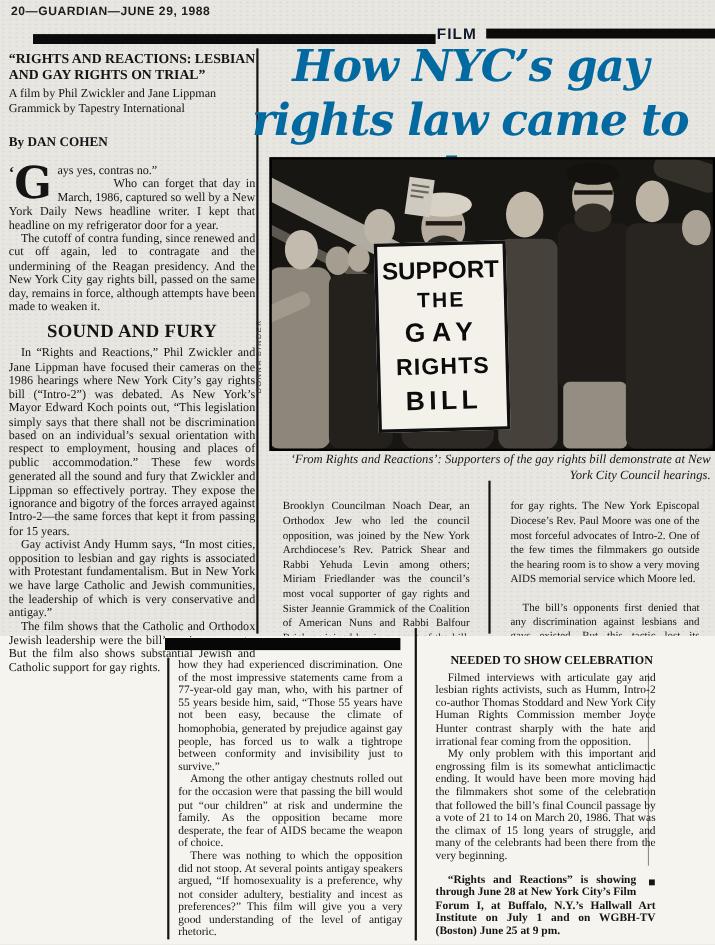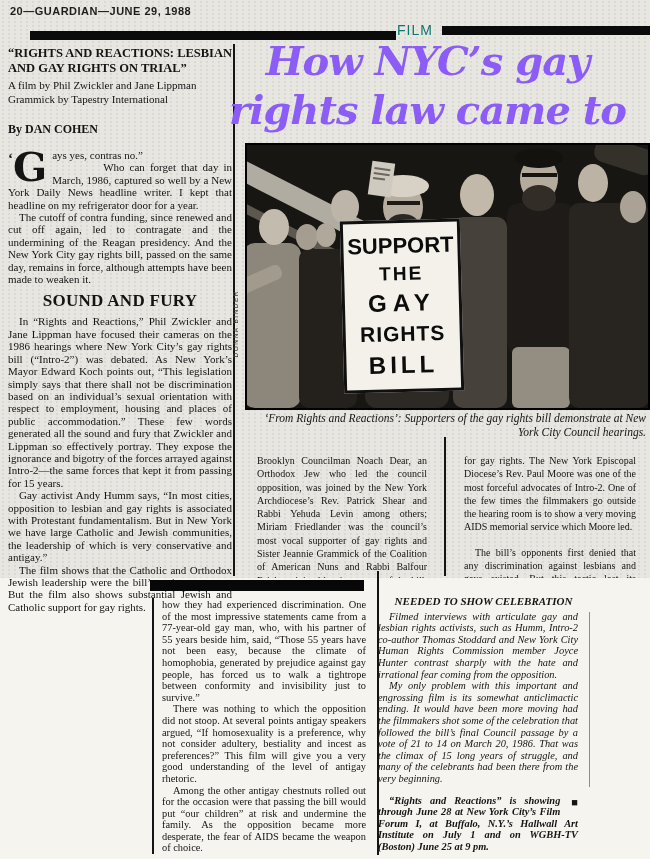--- a/index.html
+++ b/index.html
@@ -8,21 +8,21 @@
   .upper-bg{position:absolute;left:0;top:0;width:650px;height:578px;background:#e7e6e0;
         background-image:radial-gradient(rgba(0,0,0,.055) 1px,transparent 1.3px);
         background-size:6px 4px;}
   
   .masthead{position:absolute;left:10px;top:5px;font-family:"Liberation Sans",sans-serif;
         font-weight:bold;font-size:11px;letter-spacing:.5px;color:#1d1d1d;}
   .bar{position:absolute;background:#0b0b0b;height:9px;}
   .bar-left{left:30px;top:31px;width:366px;}
   .bar-right{left:442px;top:26px;width:208px;}
   .film-label{position:absolute;left:397px;top:22px;font-family:"Liberation Sans",sans-serif;
-        font-weight:normal;font-size:14px;letter-spacing:1px;color:#0f766e;}
+        font-weight:bold;font-size:14px;letter-spacing:1px;color:#0f172a;}
   
   .vrule{position:absolute;background:#141414;}
   .vr-main{left:233px;top:44px;width:2px;height:532px;}
   .vr-cols{left:444px;top:437px;width:2px;height:139px;}
   .vr-b-left{left:152px;top:598px;width:2px;height:256px;}
   .vr-b-mid{left:377px;top:571px;width:2px;height:284px;}
   .vr-b-right{left:589px;top:612px;width:1px;height:175px;background:#8d8d8d;}
   
   .col1{position:absolute;left:8px;top:46px;width:224px;}
   .film-title{font-weight:bold;font-size:12.5px;line-height:15px;margin:0 0 3px 0;}
@@ -31,21 +31,21 @@
   .body p.para{margin:0;text-align:justify;text-indent:11px;font-size:11px;line-height:12.4px;}
   .body p.first{text-indent:0;}
   .dropwrap{float:left;margin:2px 5px 0 0;}
   .dq{font-size:15px;font-weight:bold;vertical-align:top;line-height:14px;}
   .dc{font-size:40px;line-height:31px;font-weight:bold;font-family:"DejaVu Serif",serif;}
   .hang{padding-left:11px;margin-left:40px;}
   .subhead{text-align:center;font-weight:bold;font-size:17px;margin:6px 0 4px 0;letter-spacing:.3px;}
   
   .headline{position:absolute;left:205px;top:36px;width:445px;text-align:center;
         font-family:"DejaVu Serif",serif;font-style:italic;font-weight:bold;
-        font-size:40px;line-height:49px;letter-spacing:-1px;color:#8b5cf6;}
+        font-size:40px;line-height:49px;letter-spacing:-1px;color:#0369a1;}
   
   .photo{position:absolute;left:245px;top:143px;width:401px;height:263px;
         border:2px solid #000;background:#181613;overflow:hidden;}
   .sign{position:absolute;left:95px;top:75px;width:120px;height:172px;background:#f3f1ea;
         border:3px solid #101010;transform:rotate(-1.5deg);box-sizing:border-box;
         display:flex;flex-direction:column;justify-content:center;align-items:center;
         font-family:"Liberation Sans",sans-serif;font-weight:bold;color:#0c0c0c;}
   .sg1{font-size:22px;line-height:30px;letter-spacing:0;}
   .sg2{font-size:19px;line-height:26px;letter-spacing:2px;}
   .sg3{font-size:24px;line-height:32px;letter-spacing:6px;}
@@ -57,21 +57,21 @@
   .caption{position:absolute;left:250px;top:412px;width:396px;font-style:italic;
         font-weight:normal;font-size:11.5px;line-height:13.5px;text-align:right;}
   
   .col2{position:absolute;left:245px;top:442px;width:194px;height:136px;overflow:hidden;}
   .col3{position:absolute;left:452px;top:442px;width:196px;height:136px;overflow:hidden;}
   .col2 p,.col3 p{margin:12px;text-align:justify;font-size:10px;line-height:13.3px;text-indent:11px;}
   .col2 p.nofirst,.col3 p.nofirst{text-indent:0;}
   
   .redact{position:absolute;left:150px;top:580px;width:214px;height:11px;background:#070707;}
   .col4{position:absolute;left:162px;top:599px;width:204px;}
-  .col5{position:absolute;left:378px;top:596px;width:200px;font-style:italic;}
+  .col5{position:absolute;left:396px;top:596px;width:200px;}
   .col4 p,.col5 p{margin:0;text-align:justify;font-size:10.4px;line-height:11.6px;text-indent:11px;}
   .col4 p.nofirst,.col5 p.nofirst{text-indent:0;}
   .col5 .subhead2{text-align:center;font-weight:bold;font-size:11px;margin:0 0 3px 0;}
   .col5 p.showing{font-weight:bold;margin-top:10px;}
   .endmark{float:right;font-size:11px;line-height:11px;margin-top:2px;}
 </style>
 </head>
 <body>
 
 <div class="page">
@@ -168,22 +168,22 @@
     <p>The bill’s opponents first denied that any discrimination against lesbians and gays existed. But this tactic lost its effectiveness after a number of people rose to testify about</p>
   </div>
 
   <div class="redact"></div>
   <div class="vrule vr-b-left"></div>
   <div class="vrule vr-b-mid"></div>
   <div class="vrule vr-b-right"></div>
 
   <div class="col4">
     <p class="nofirst">how they had experienced discrimination. One of the most impressive statements came from a 77-year-old gay man, who, with his partner of 55 years beside him, said, “Those 55 years have not been easy, because the climate of homophobia, generated by prejudice against gay people, has forced us to walk a tightrope between conformity and invisibility just to survive.”</p>
+    <p>Among the other antigay chestnuts rolled out for the occasion were that passing the bill would put “our children” at risk and undermine the family. As the opposition became more desperate, the fear of AIDS became the weapon of choice.</p>
     <p>There was nothing to which the opposition did not stoop. At several points antigay speakers argued, “If homosexuality is a preference, why not consider adultery, bestiality and incest as preferences?” This film will give you a very good understanding of the level of antigay rhetoric.</p>
-    <p>Among the other antigay chestnuts rolled out for the occasion were that passing the bill would put “our children” at risk and undermine the family. As the opposition became more desperate, the fear of AIDS became the weapon of choice.</p>
   </div>
 
   <div class="col5">
     <p class="subhead2">NEEDED TO SHOW CELEBRATION</p>
     <p>Filmed interviews with articulate gay and lesbian rights activists, such as Humm, Intro-2 co-author Thomas Stoddard and New York City Human Rights Commission member Joyce Hunter contrast sharply with the hate and irrational fear coming from the opposition.</p>
     <p>My only problem with this important and engrossing film is its somewhat anticlimactic ending. It would have been more moving had the filmmakers shot some of the celebration that followed the bill’s final Council passage by a vote of 21 to 14 on March 20, 1986. That was the climax of 15 long years of struggle, and many of the celebrants had been there from the very beginning.</p>
     <p class="showing">
       <span class="endmark">■</span><span>“Rights and Reactions” is showing through June 28 at New York City’s Film Forum I, at Buffalo, N.Y.’s Hallwall Art Institute on July 1 and on WGBH-TV (Boston) June 25 at 9 pm.</span>
     </p>
   </div>

